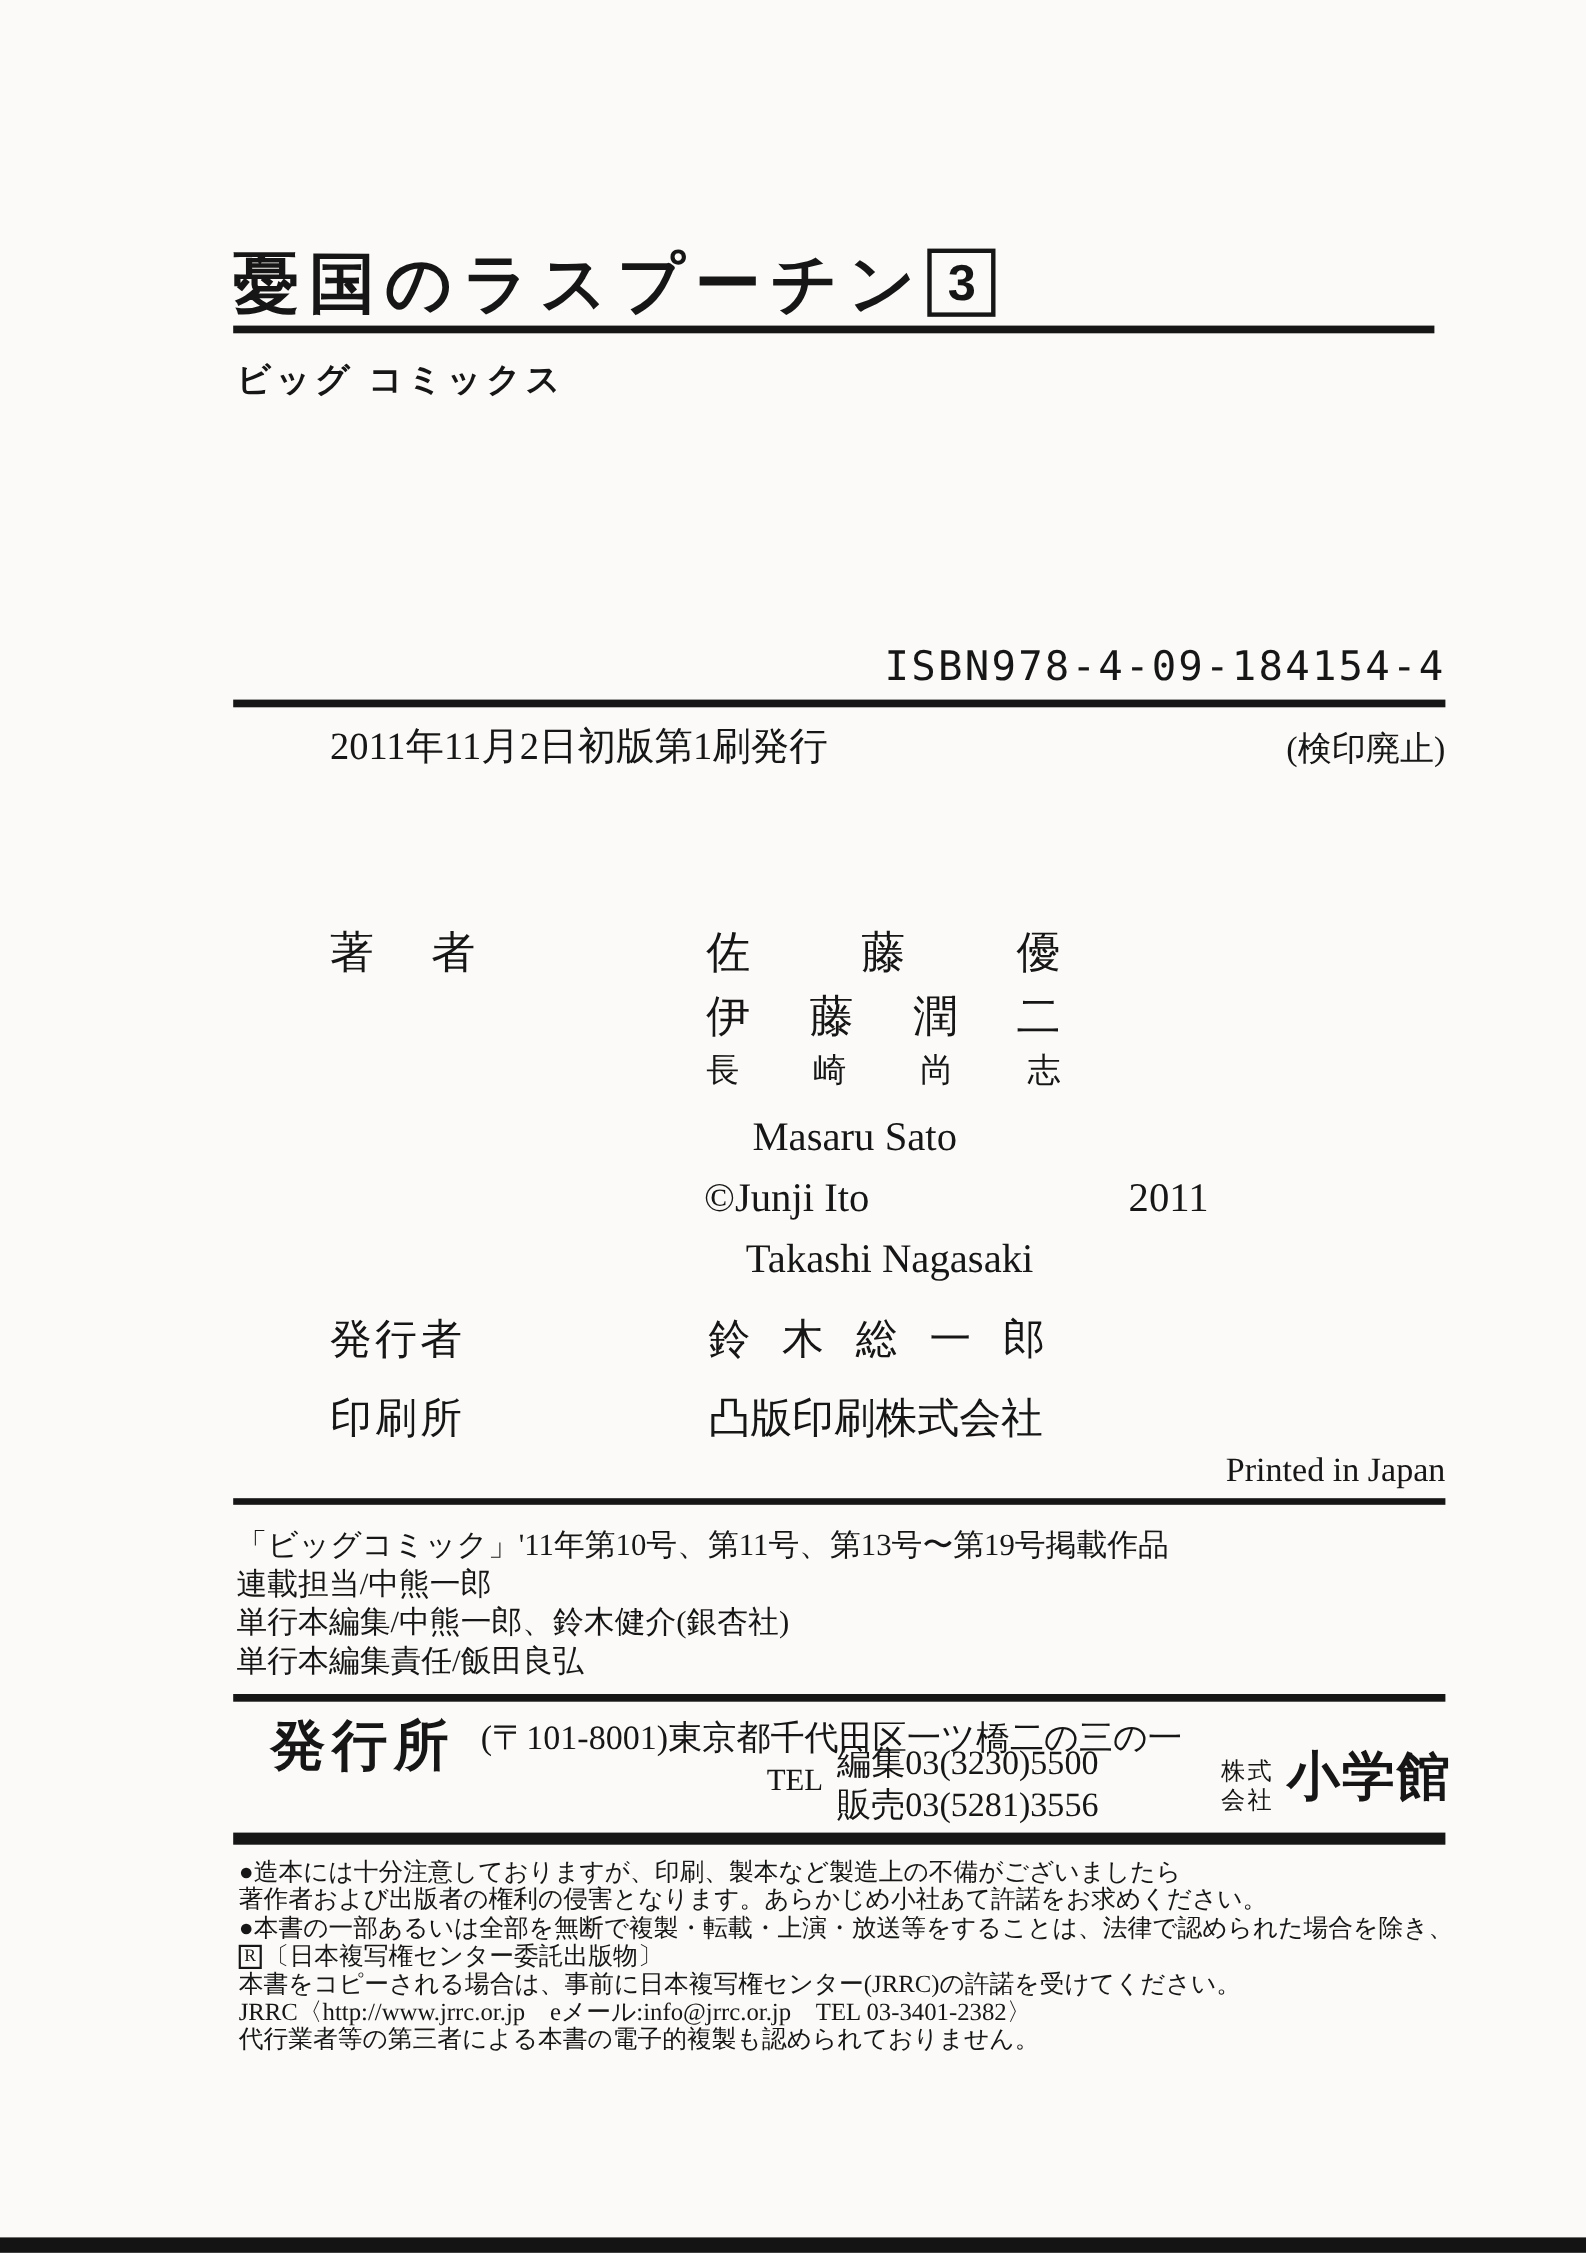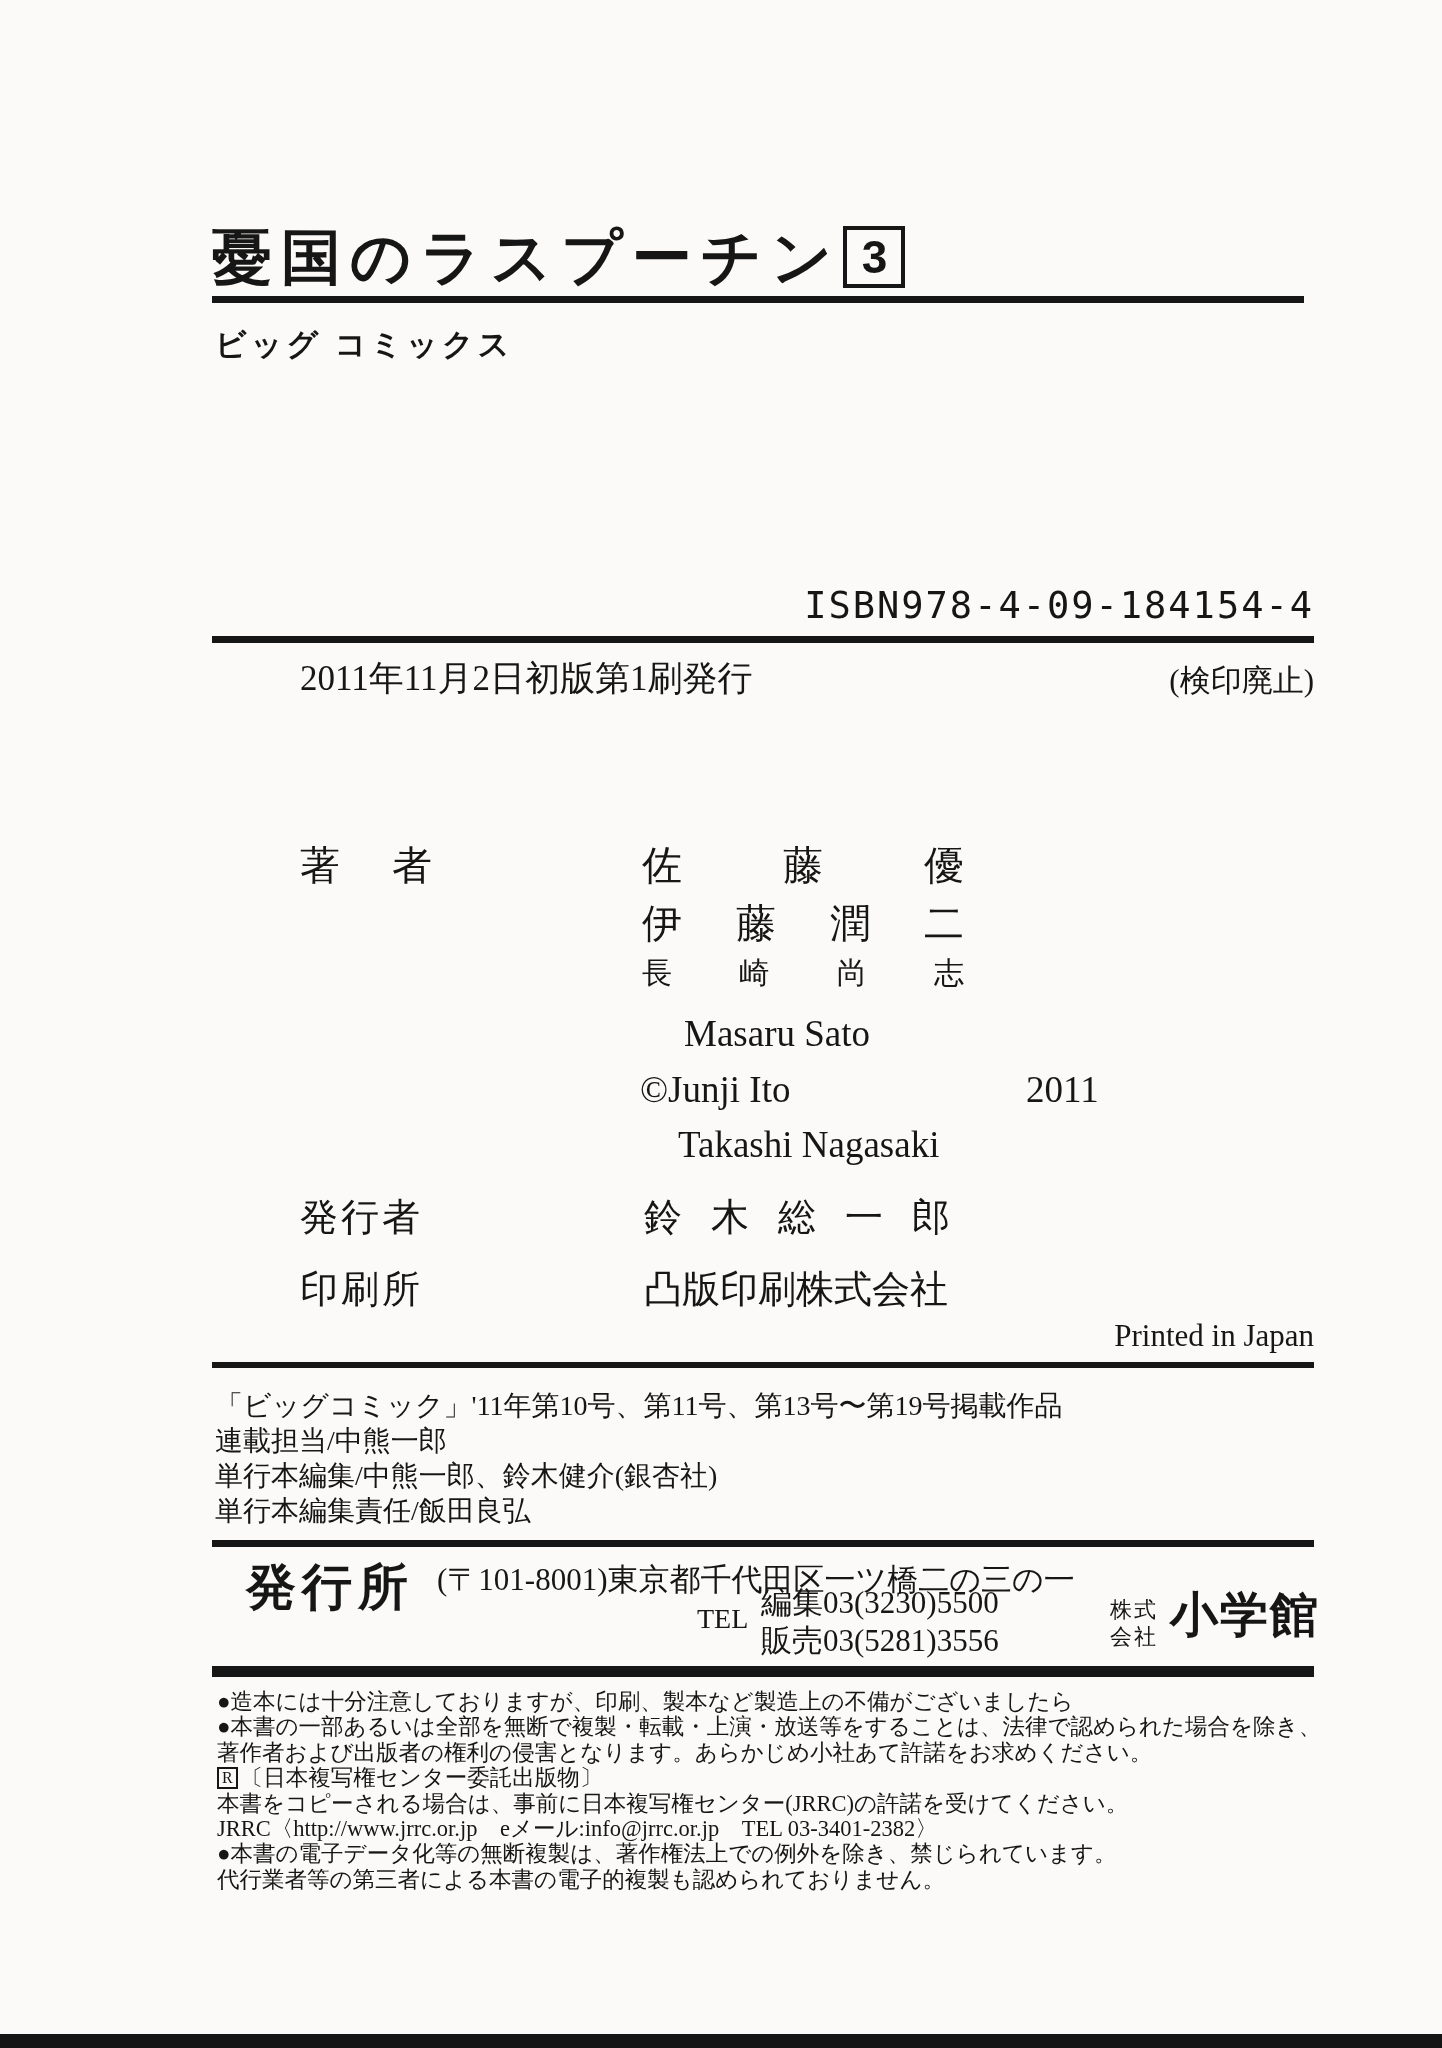--- a/index.html
+++ b/index.html
@@ -141,24 +141,23 @@
   </div>
   <div class="abs company-prefix">
     <div>株式</div>
     <div>会社</div>
   </div>
   <div class="abs company-name">小学館</div>
   <div class="abs rule rule-4"></div>
 
   <div class="abs legal">
     <div>●造本には十分注意しておりますが、印刷、製本など製造上の不備がございましたら</div>
+    <div>著作者および出版者の権利の侵害となります。あらかじめ小社あて許諾をお求めください。</div>
     <div>●本書の一部あるいは全部を無断で複製・転載・上演・放送等をすることは、法律で認められた場合を除き、</div>
-    <div>著作者および出版者の権利の侵害となります。あらかじめ小社あて許諾をお求めください。</div>
     <div><span class="r-box">R</span><span>〔日本複写権センター委託出版物〕</span></div>
     <div>本書をコピーされる場合は、事前に日本複写権センター(JRRC)の許諾を受けてください。</div>
     <div>JRRC〈http://www.jrrc.or.jp　eメール:info@jrrc.or.jp　TEL 03-3401-2382〉</div>
-    <div>●本書の電子データ化等の無断複製は、著作権法上での例外を除き、禁じられています。</div>
     <div>代行業者等の第三者による本書の電子的複製も認められておりません。</div>
   </div>
 
   <div class="abs bottom-bar"></div>
 
 </div>
 
 </body></html>

